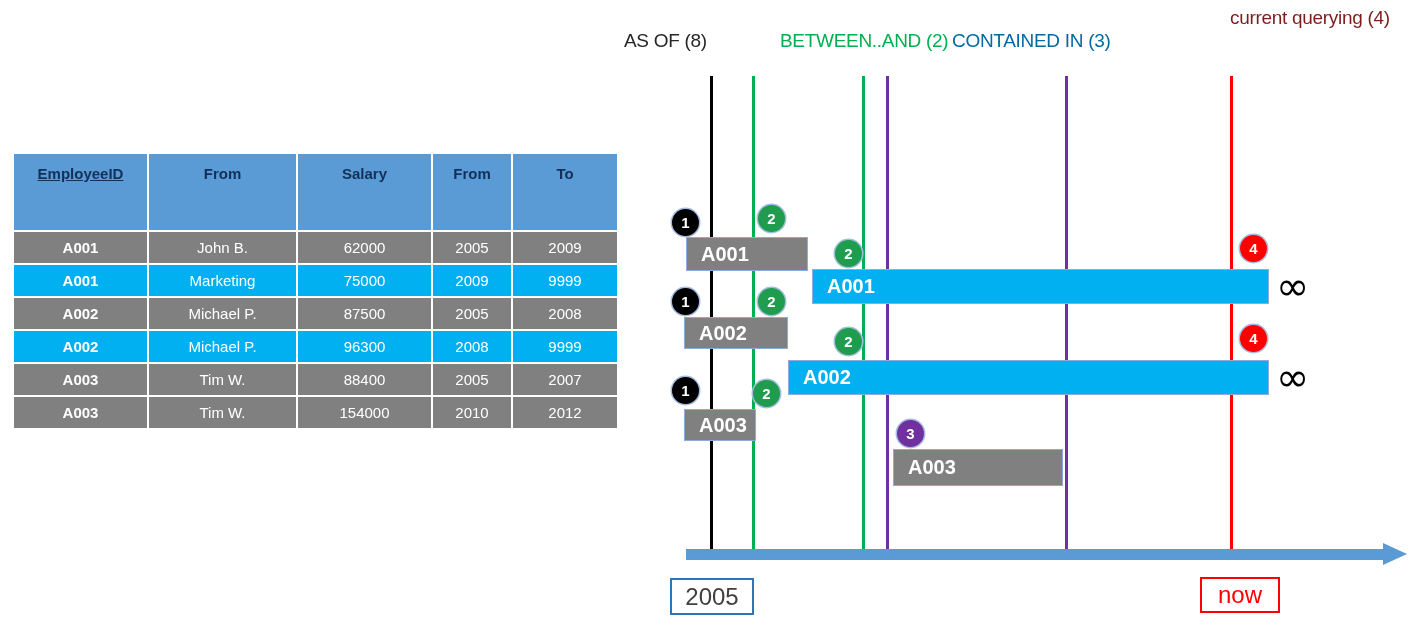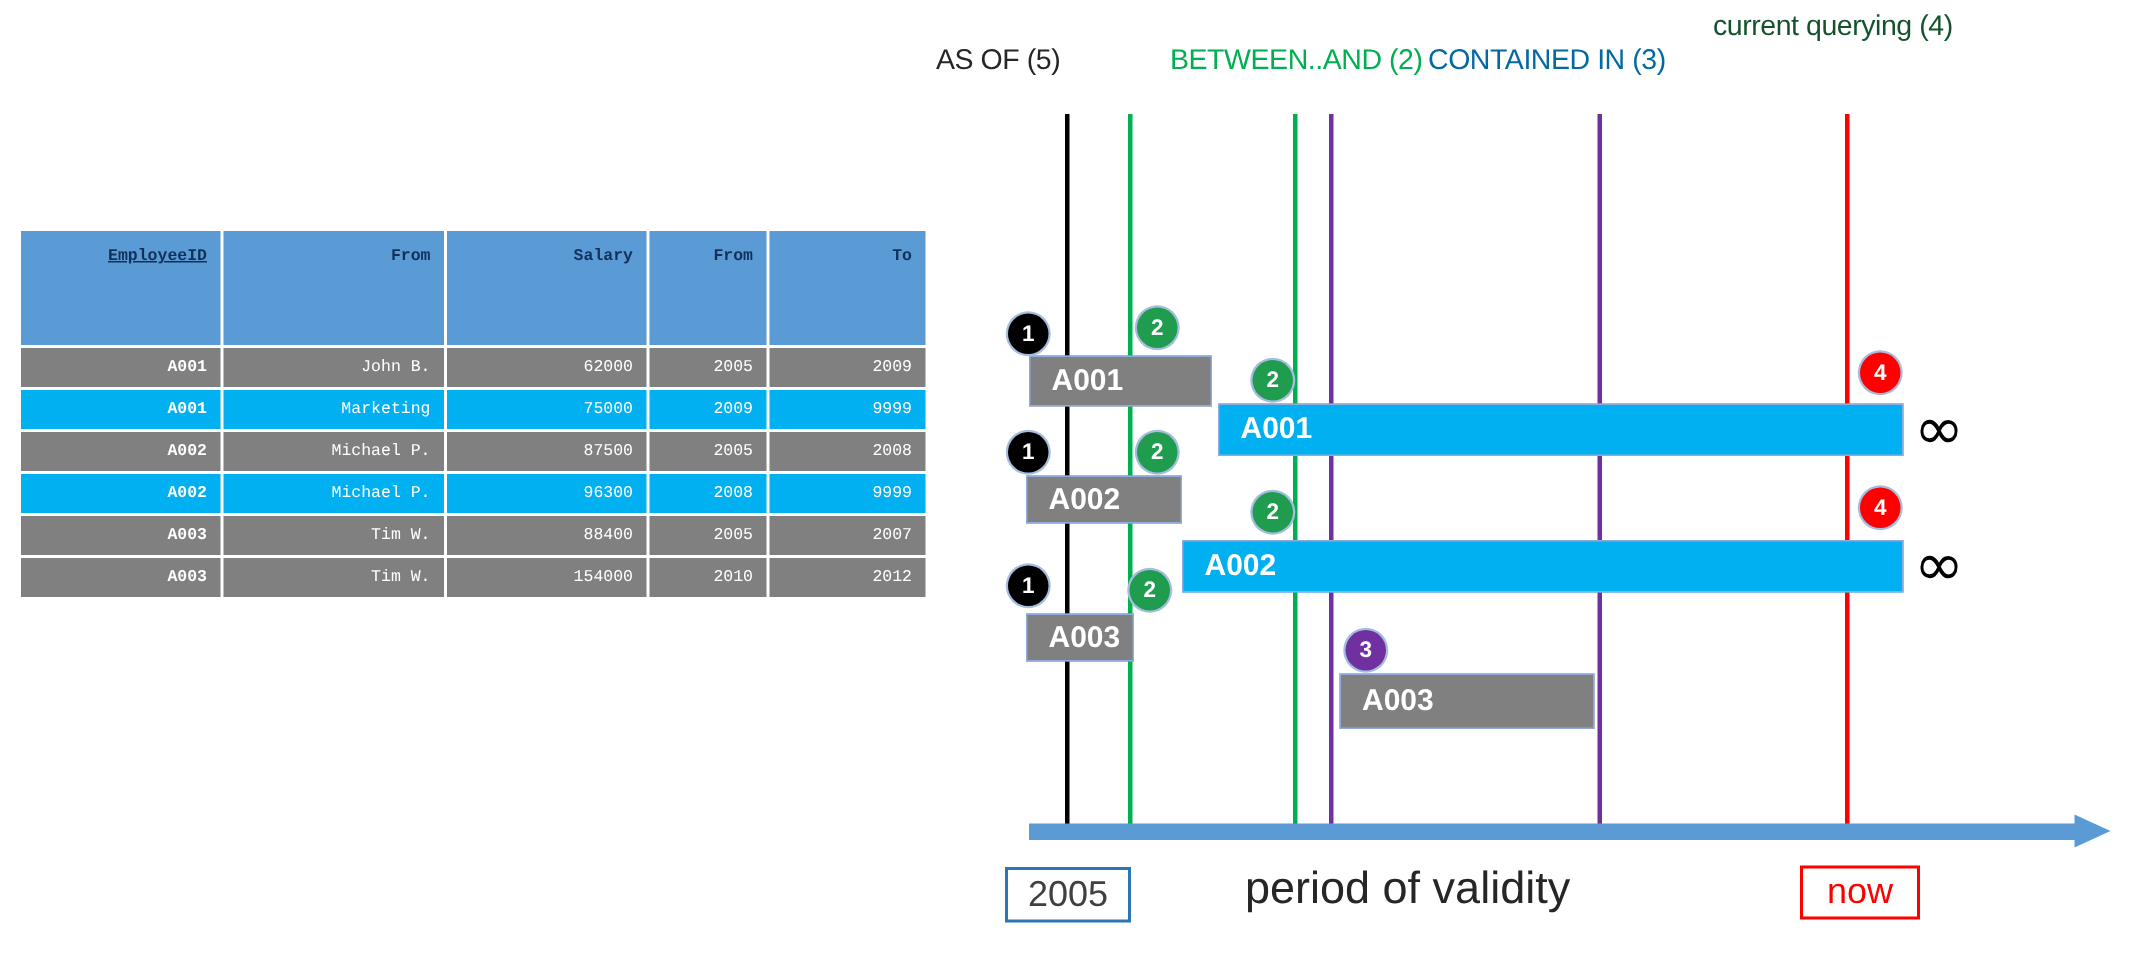--- a/index.html
+++ b/index.html
@@ -21,27 +21,26 @@
     left: 12px;
     top: 152px;
     width: 595px;
     border-collapse: separate;
     border-spacing: 2px;
     table-layout: fixed;
   }
   #employee-table th,
   #employee-table td {
     padding: 7px 9px;
-    font-size: 11px;
-    text-align: right;
+    font-size: 15px;
+    text-align: center;
     vertical-align: middle;
     color: #ffffff;
     white-space: nowrap;
     overflow: hidden;
-    font-family: Liberation Mono, monospace;
   }
   #employee-table thead th {
     background: #5b9bd5;
     color: #12315a;
     font-weight: bold;
     height: 58px;
     vertical-align: top;
     padding-top: 11px;
   }
   #employee-table thead th .hdr-underline {
@@ -68,21 +67,21 @@
   .qlabel {
     position: absolute;
     font-size: 19px;
     line-height: 21px;
     white-space: nowrap;
     letter-spacing: -0.3px;
   }
   #label-asof      { left: 624px; top: 30px; color: #262626; }
   #label-between   { left: 780px; top: 30px; color: #00b050; }
   #label-contained { left: 952px; top: 30px; color: #0369a1; }
-  #label-current   { left: 1142px; top: 7px; color: #14532d; text-align: left; }
+  #label-current   { left: 1230px; top: 7px; color: #7f1d1d; text-align: left; }
 
   .vline {
     position: absolute;
     width: 3px;
   }
   #vline-black   { left: 710px; top: 76px;  height: 480px; background: #000000; }
   #vline-green-1 { left: 752px; top: 76px;  height: 480px; background: #00b050; }
   #vline-green-2 { left: 862px; top: 76px;  height: 480px; background: #00b050; }
   #vline-purple-1{ left: 886px; top: 76px;  height: 480px; background: #7030a0; }
   #vline-purple-2{ left: 1065px; top: 76px; height: 480px; background: #7030a0; }
@@ -261,21 +260,21 @@
       <td>Tim W.</td>
       <td>154000</td>
       <td>2010</td>
       <td>2012</td>
     </tr>
   </tbody>
 </table>
 
 <div id="diagram">
 
-  <div class="qlabel" id="label-asof">AS OF (5)</div>
+  <div class="qlabel" id="label-asof">AS OF (8)</div>
   <div class="qlabel" id="label-between">BETWEEN..AND (2)</div>
   <div class="qlabel" id="label-contained">CONTAINED IN (3)</div>
   <div class="qlabel" id="label-current">
     <div>current querying (4)</div>
   </div>
 
   <div class="vline" id="vline-black"></div>
   <div class="vline" id="vline-green-1"></div>
   <div class="vline" id="vline-green-2"></div>
   <div class="vline" id="vline-purple-1"></div>
@@ -301,15 +300,14 @@
   <div class="badge badge-red" id="badge-4a">4</div>
   <div class="badge badge-red" id="badge-4b">4</div>
 
   <div class="infinity" id="infinity-a001">∞</div>
   <div class="infinity" id="infinity-a002">∞</div>
 
   <div id="axis-line"></div>
   <div id="axis-arrow"></div>
   <div class="axis-box" id="box-start">2005</div>
   <div class="axis-box" id="box-now">now</div>
-  <div id="axis-caption">period of validity</div>
 
 </div>
 
 </body></html>

